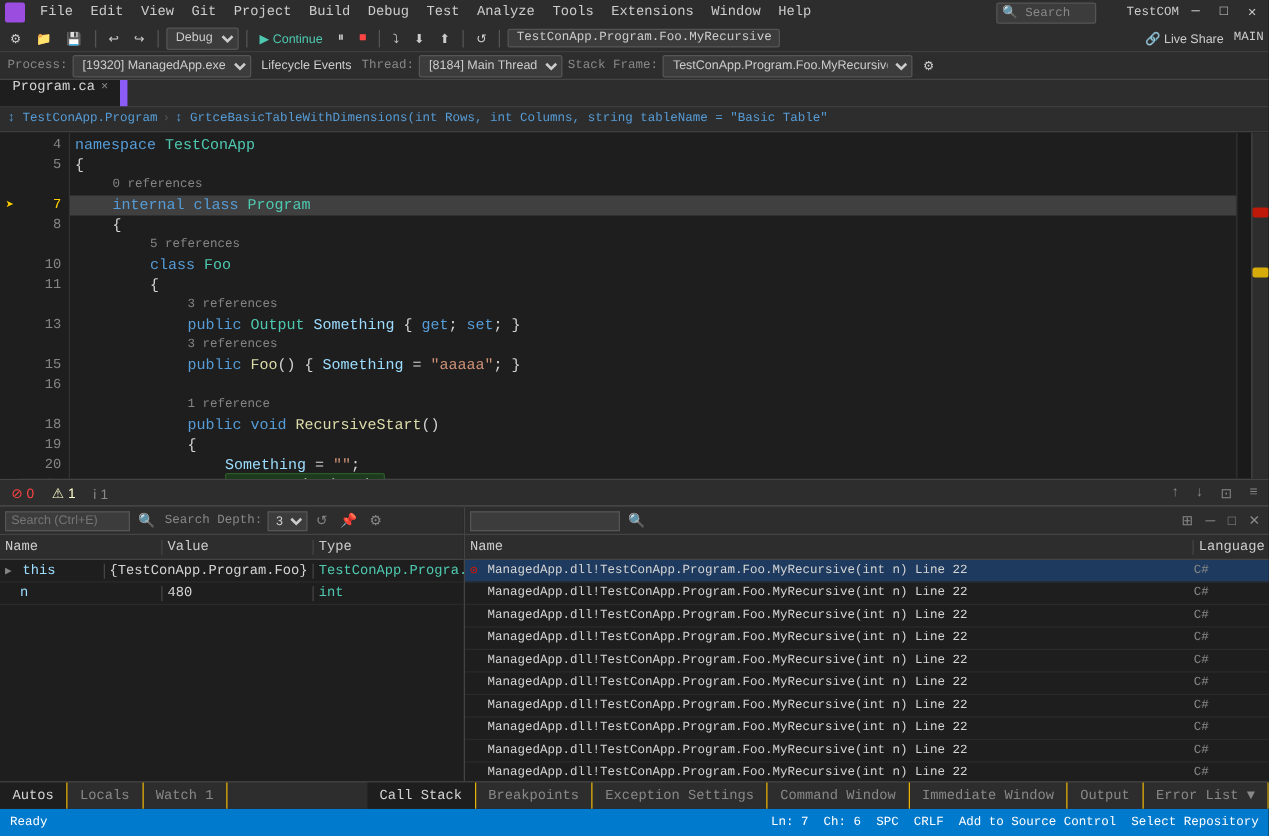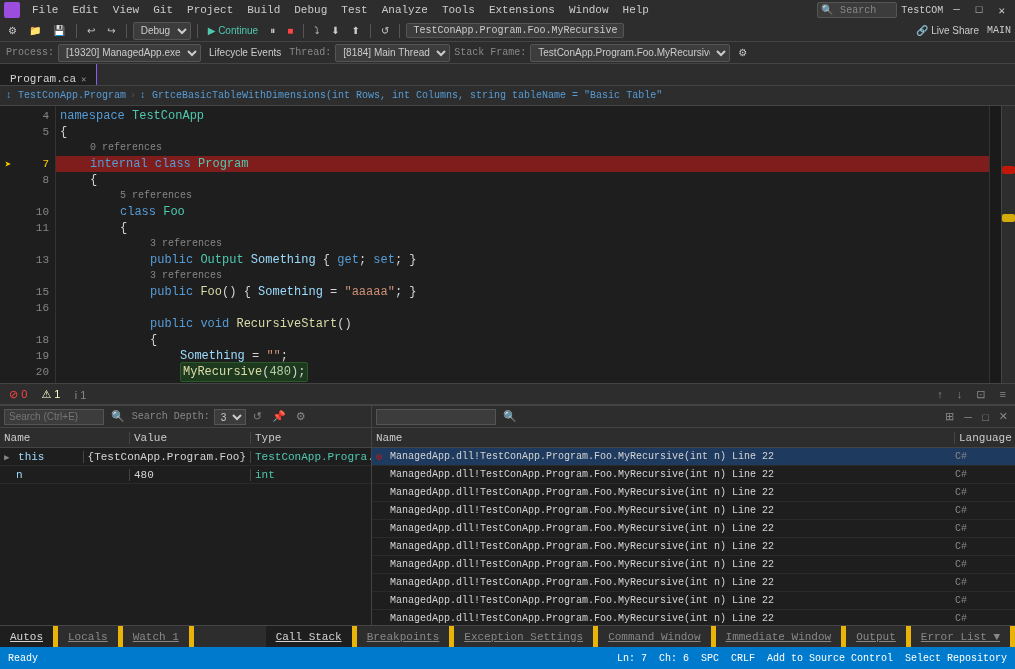--- a/index.html
+++ b/index.html
@@ -89,26 +89,26 @@
     
     .tab-bar {
       background: #2d2d2d;
       height: 22px;
       display: flex;
       align-items: stretch;
       border-bottom: 1px solid #444;
     }
     .tab {
       display: flex;
-      align-items: flex-end;
+      align-items: flex-start;
       padding: 0 10px;
       gap: 5px;
       background: #2d2d2d;
       color: #888;
-      border-right: 1px solid #8b5cf6;
+      border-right: 6px solid #8b5cf6;
       font-size: 11px;
       cursor: pointer;
       position: relative;
     }
     .tab.active {
       background: #1e1e1e;
       color: #d4d4d4;
     }
     .tab-close { font-size: 9px; cursor: pointer; color: #888; }
 
@@ -164,21 +164,21 @@
       font-size: 12px;
     }
     .code-line {
       height: 16px;
       padding-left: 4px;
       white-space: pre;
       display: flex;
       align-items: center;
       position: relative;
     }
-    .code-line.current-line { background: #7f1d1d; align-items: flex-end; }
+    .code-line.current-line { background: #404040; align-items: flex-end; }
 
     
     .kw { color: #569cd6; }
     .cls { color: #4ec9b0; }
     .fn { color: #dcdcaa; }
     .str { color: #ce9178; }
     .num { color: #b5cea8; }
     .ref-label { color: #858585; font-size: 10px; }
     .ns { color: #4ec9b0; }
     .prop { color: #9cdcfe; }
@@ -315,22 +315,21 @@
       font-size: 11px;
       color: #888;
       gap: 0;
     }
     .bottom-tab {
       padding: 0 10px;
       height: 100%;
       display: flex;
       align-items: center;
       cursor: pointer;
-      border-right: 5px solid #eab308;
-      text-decoration: underline;
+      border-right: 1px solid #eab308;
     }
     .bottom-tab.active { color: #d4d4d4; background: #1e1e1e; }
 
     
     .status-bar {
       background: #007acc;
       height: 22px;
       display: flex;
       align-items: center;
       padding: 0 8px;
@@ -381,21 +380,21 @@
   <div class="menu-item">Debug</div>
   <div class="menu-item">Test</div>
   <div class="menu-item">Analyze</div>
   <div class="menu-item">Tools</div>
   <div class="menu-item">Extensions</div>
   <div class="menu-item">Window</div>
   <div class="menu-item">Help</div>
   <div style="flex:1"></div>
   <div style="display:flex;gap:4px;align-items:center;">
     <span style="background:#3c3c3c;border:1px solid #555;padding:1px 20px 1px 4px;font-size:10px;color:#888;border-radius:2px;">🔍 Search</span>
-    <span style="color:#ccc;font-size:10px;">TestCOM</span>
+    <span style="color:#ccc;font-size:10px;margin-left:20px;">TestCOM</span>
     <span style="padding:1px 6px;cursor:pointer;">─</span>
     <span style="padding:1px 6px;cursor:pointer;">□</span>
     <span style="padding:1px 6px;cursor:pointer;">✕</span>
   </div>
 </div>
 
 <div class="toolbar">
   <button class="toolbar-btn">⚙</button>
   <button class="toolbar-btn">📁</button>
   <button class="toolbar-btn">💾</button>
@@ -537,20 +536,23 @@
       </div>
       <div class="code-line">
         <span style="padding-left:90px;" class="ref-label">3 references</span>
       </div>
       <div class="code-line">
         <span style="padding-left:90px;"></span>
         <span class="kw">public</span>&nbsp;<span class="fn">Foo</span><span class="punct">() {</span>&nbsp;<span class="prop">Something</span>&nbsp;<span class="punct">=</span>&nbsp;<span class="str">"aaaaa"</span><span class="punct">; }</span>
       </div>
       <div class="code-line">&nbsp;</div>
       <div class="code-line">
+        <span style="padding-left:90px;" class="ref-label">1 reference</span>
+      </div>
+      <div class="code-line">
         <span style="padding-left:90px;"></span>
         <span class="kw">public</span>&nbsp;<span class="kw">void</span>&nbsp;<span class="fn">RecursiveStart</span><span class="punct">()</span>
       </div>
       <div class="code-line">
         <span style="padding-left:90px;"></span><span class="punct">{</span>
       </div>
       <div class="code-line">
         <span style="padding-left:120px;"></span>
         <span class="prop">Something</span>&nbsp;<span class="punct">=</span>&nbsp;<span class="str">""</span><span class="punct">;</span>
       </div>

